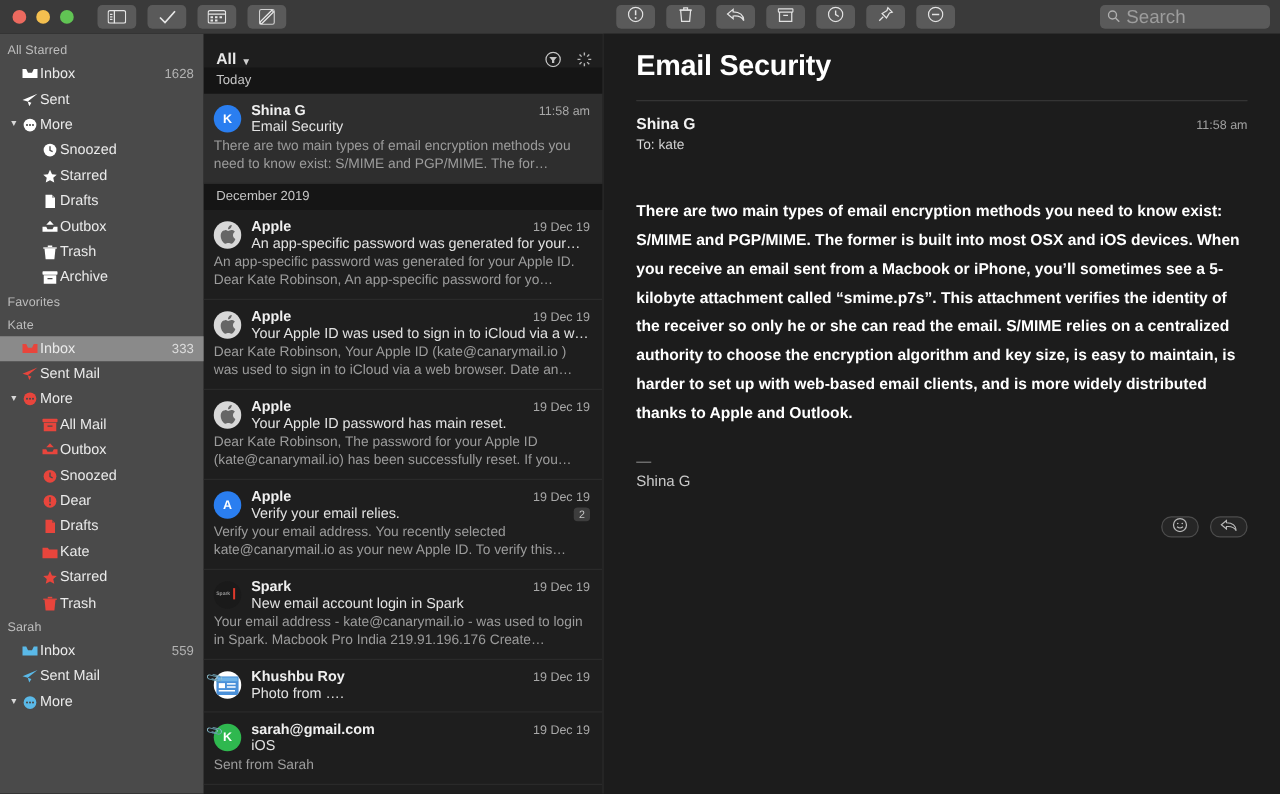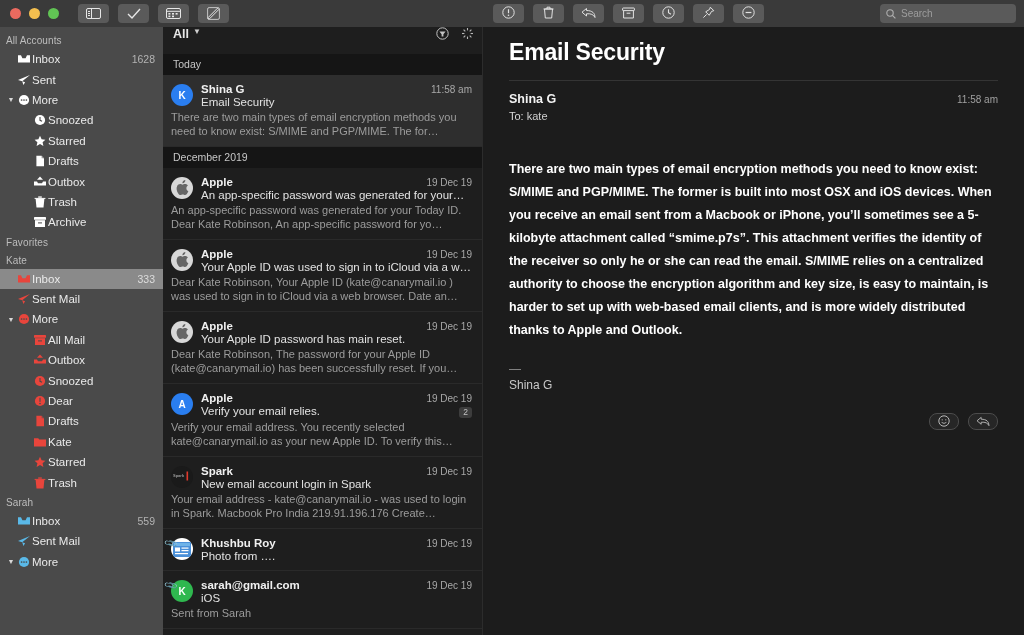--- a/index.html
+++ b/index.html
@@ -42,21 +42,21 @@
     width: 31px; height: 19px; border-radius: 4px;
     background: #5a5a5a;
     display: flex; align-items: center; justify-content: center;
   }
   .search-box {
     position: absolute; right: 8px; top: 4px;
     width: 136px; height: 19px; border-radius: 4px;
     background: #5a5a5a;
     display: flex; align-items: center; padding: 0 6px; gap: 5px;
   }
-  .search-box .ph { font-size: 10px; color: #9d9d9d; }
+  .search-box .ph { font-size: 15px; color: #9d9d9d; }
 
   
   .body { flex: 1; display: flex; min-height: 0; }
 
   
   .sidebar {
     width: 163px; flex: 0 0 163px;
     background: #4a4a4a;
     overflow: hidden;
     padding-top: 4px;
@@ -91,21 +91,21 @@
   .list {
     width: 320px; flex: 0 0 320px;
     background: #1e1e1e;
     display: flex; flex-direction: column;
     border-right: 1px solid #2c2c2c;
     overflow: hidden;
   }
   .list-head {
     height: 27px; flex: 0 0 27px;
     background: #1e1e1e;
-    display: flex; align-items: flex-start;
+    display: flex; align-items: flex-end;
     padding: 0 8px 0 10px;
   }
   .list-head .all {
     color: #e8e8e8; font-size: 12.5px; font-weight: bold;
   }
   .list-head .chev { color: #cfcfcf; font-size: 8px; margin-left: 4px; }
   .list-head .spacer { flex: 1; }
   .lh-ico { margin-left: 12px; display: flex; align-items: center; }
 
   .group-hdr {
@@ -307,21 +307,21 @@
             <line x1="6.4" y1="6.4" x2="9.4" y2="9.4" stroke="#b0b0b0" stroke-width="1.1"></line>
           </svg>
       </span>
       <span class="ph">Search</span>
     </div>
   </div>
 
   <div class="body">
 
     <div class="sidebar" id="sidebar">
-        <div class="sb-section">All Accounts</div>
+        <div class="sb-section">All Starred</div>
         <div class="sb-row ind-1">
           <span class="sb-caret">&nbsp;</span>
           <span class="sb-ico">
             <svg width="14" height="12" viewBox="0 0 14 12">
               <path d="M1 2.2 L1 9.4 L13 9.4 L13 2.2 L10 2.2 L8.6 5.2 L5.4 5.2 L4 2.2 Z" fill="#ffffff"></path>
             </svg>
           </span>
           <span class="sb-lbl">Inbox</span>
           <span class="sb-cnt">1628</span>
         </div>
@@ -599,21 +599,21 @@
                 <path d="M9.6 2.3c.5-.6.85-1.45.75-2.3-.73.03-1.62.49-2.14 1.1-.47.54-.88 1.4-.77 2.23.82.06 1.66-.42 2.16-1.03z" fill="#666"></path>
                 <path d="M10.3 4.05c-1.19-.07-2.2.67-2.77.67-.57 0-1.44-.64-2.37-.62-1.22.02-2.35.71-2.98 1.8-1.27 2.2-.33 5.46.91 7.25.61.88 1.33 1.86 2.28 1.82.91-.04 1.26-.59 2.36-.59 1.1 0 1.41.59 2.37.57.98-.02 1.6-.89 2.2-1.78.69-1.01.98-1.99 1-2.04-.02-.01-1.92-.74-1.94-2.93-.02-1.83 1.49-2.7 1.56-2.75-.85-1.26-2.18-1.4-2.62-1.4z" fill="#666"></path>
               </svg>
             </div>
             <div class="rw-main">
               <div class="rw-top">
                 <span class="rw-from">Apple</span>
                 <span class="rw-date">19 Dec 19</span>
               </div>
               <div class="rw-subj">An app-specific password was generated for your…</div>
-              <div class="rw-prev">An app-specific password was generated for your Today ID. Dear Kate Robinson, An app-specific password for yo…</div>
+              <div class="rw-prev">An app-specific password was generated for your Apple ID. Dear Kate Robinson, An app-specific password for yo…</div>
             </div>
           </div>
           <div class="row" style="padding-bottom: 8px;">
             <div class="avatar" style="background: rgb(216, 216, 216);">
               <svg width="14" height="16" viewBox="0 0 14 16">
                 <path d="M9.6 2.3c.5-.6.85-1.45.75-2.3-.73.03-1.62.49-2.14 1.1-.47.54-.88 1.4-.77 2.23.82.06 1.66-.42 2.16-1.03z" fill="#666"></path>
                 <path d="M10.3 4.05c-1.19-.07-2.2.67-2.77.67-.57 0-1.44-.64-2.37-.62-1.22.02-2.35.71-2.98 1.8-1.27 2.2-.33 5.46.91 7.25.61.88 1.33 1.86 2.28 1.82.91-.04 1.26-.59 2.36-.59 1.1 0 1.41.59 2.37.57.98-.02 1.6-.89 2.2-1.78.69-1.01.98-1.99 1-2.04-.02-.01-1.92-.74-1.94-2.93-.02-1.83 1.49-2.7 1.56-2.75-.85-1.26-2.18-1.4-2.62-1.4z" fill="#666"></path>
               </svg>
             </div>
             <div class="rw-main">

